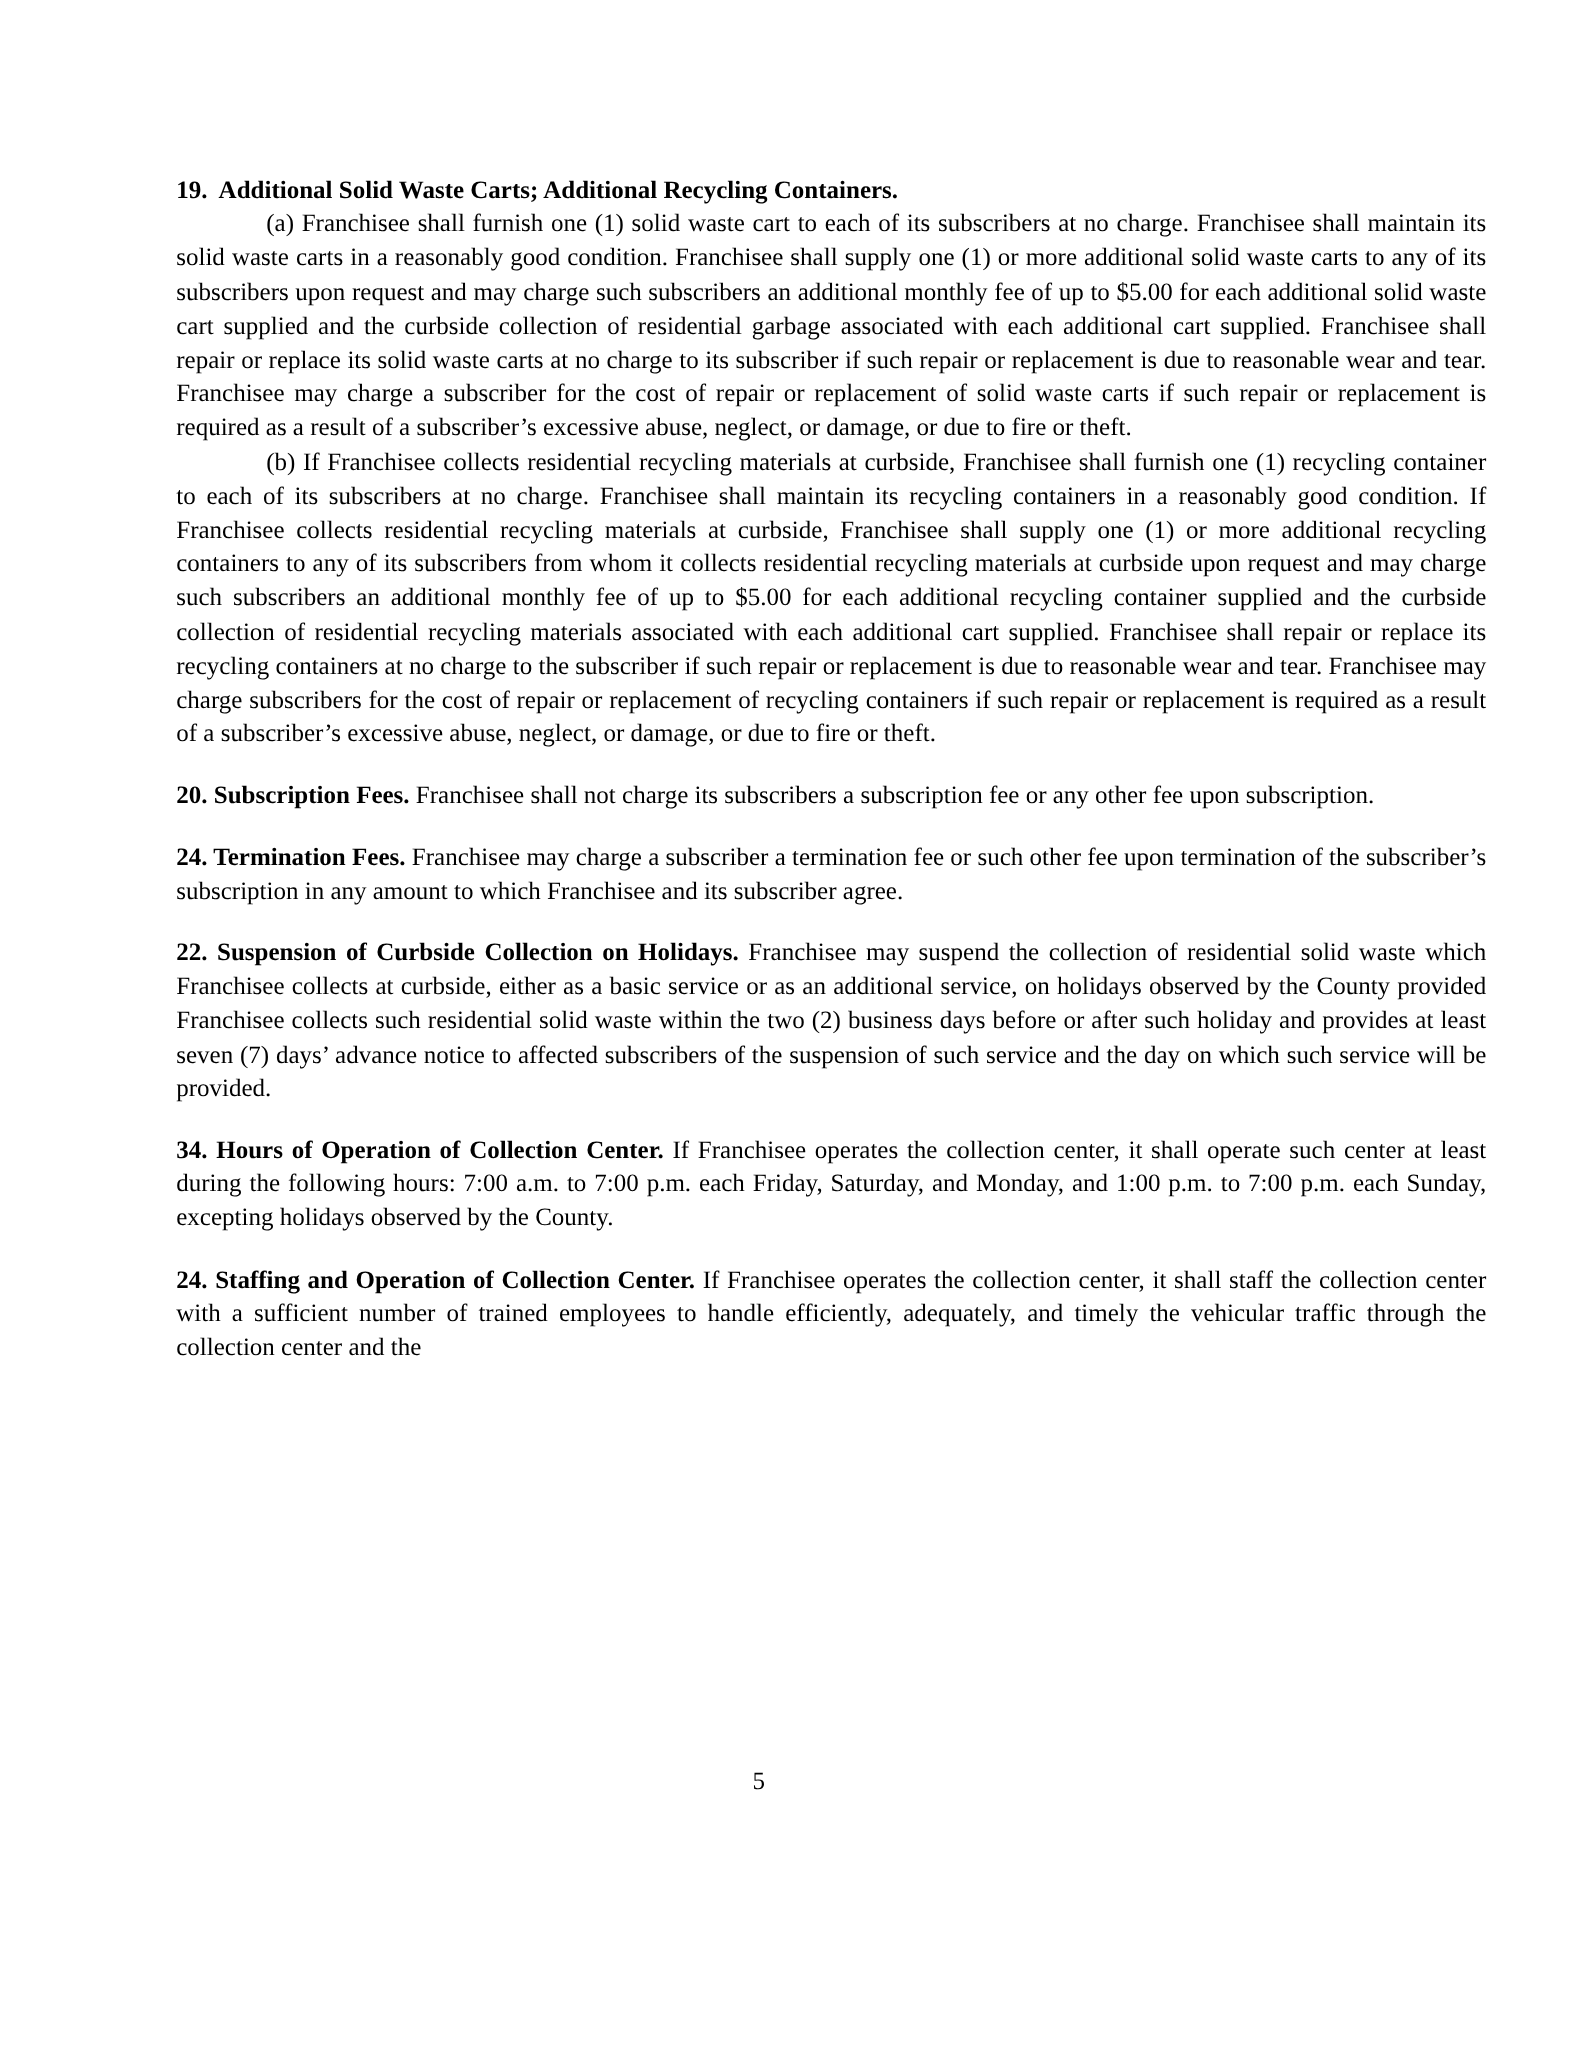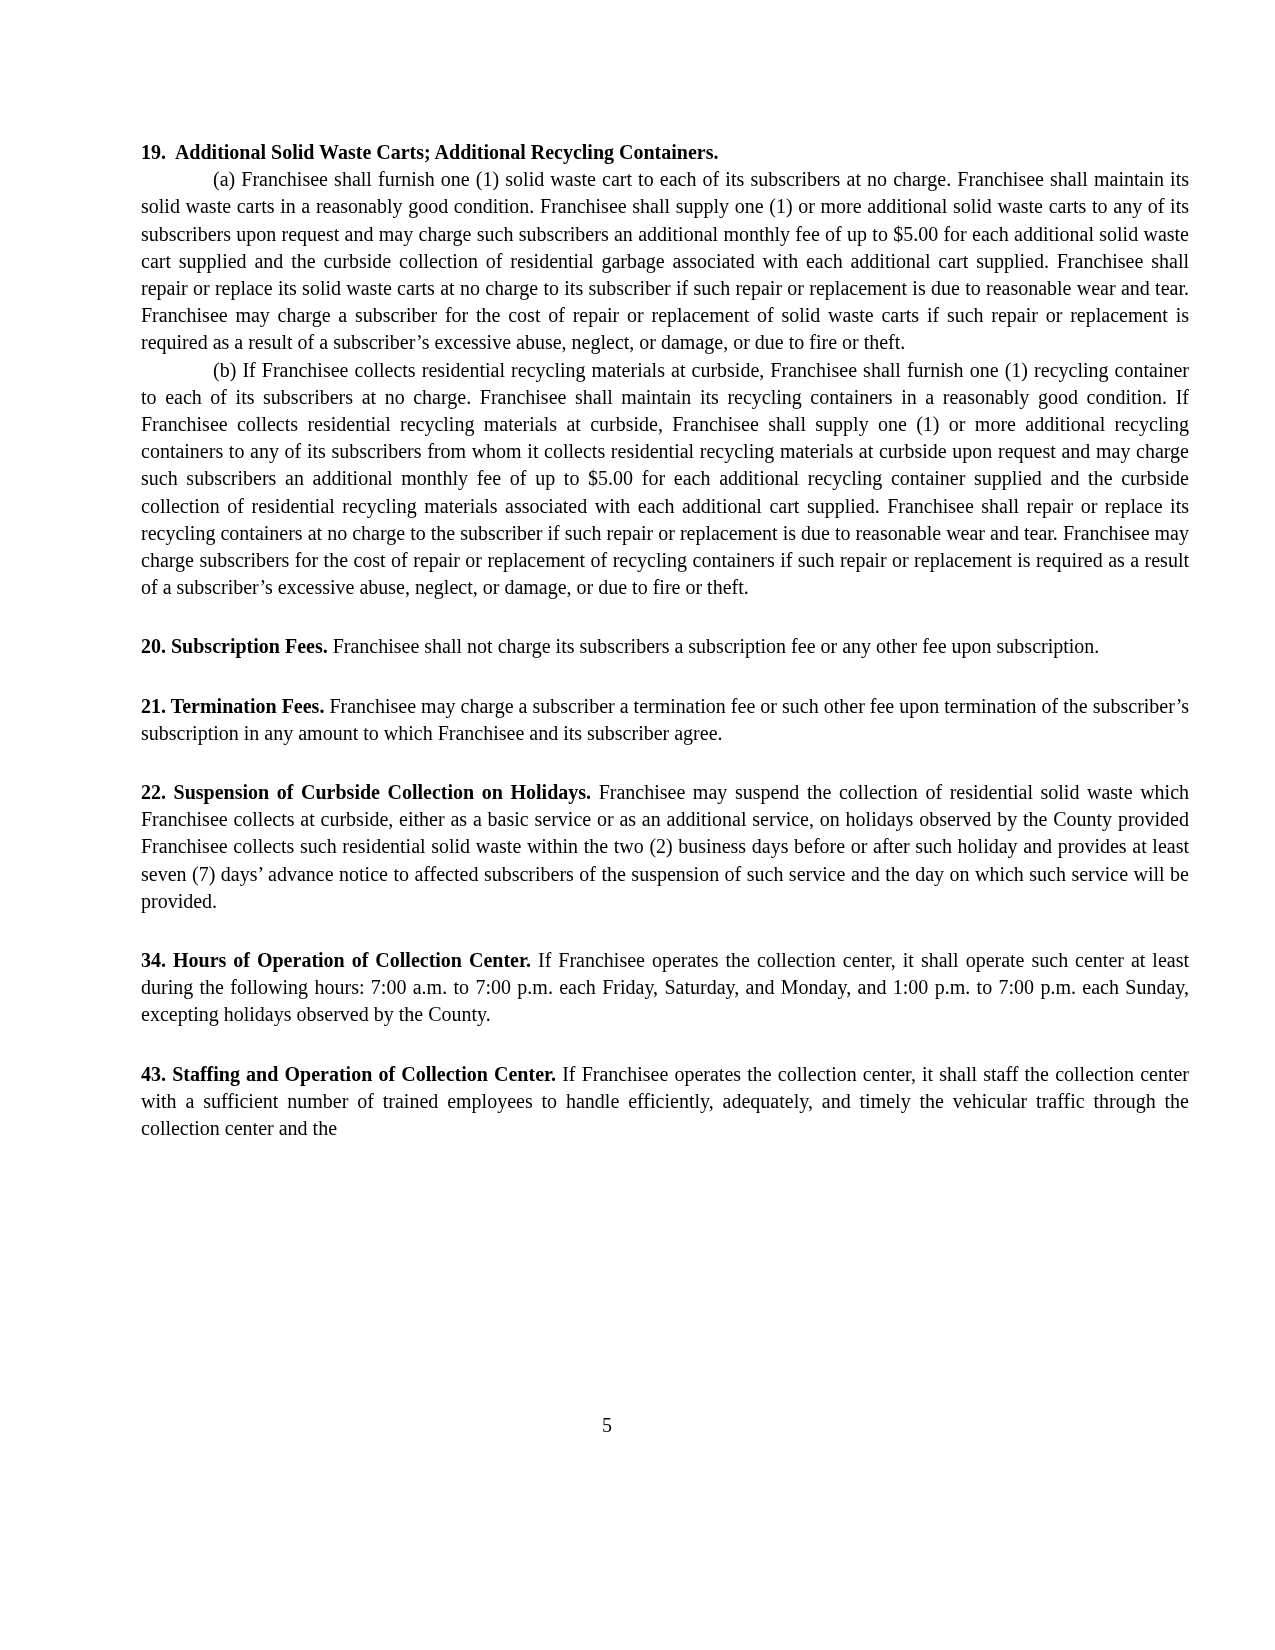--- a/index.html
+++ b/index.html
@@ -13,21 +13,21 @@
     padding: 139px 86px 0 141px;
     font-family: "Liberation Serif", serif;
     font-size: 20px;
     line-height: 27.2px;
     color: #000000;
   }
   .content { text-align: justify; }
   .content p { margin: 0; padding: 0; }
   p.heading-line { font-weight: bold; }
   p.body-indent { text-indent: 72px; }
-  p.section { margin-top: 32px; }
+  p.section { margin-top: 22px; }
   .page-number {
     position: absolute;
     top: 1412px;
     left: 141px;
     right: 202px;
     text-align: center;
     font-family: "Liberation Serif", serif;
     font-size: 20px;
     color: #000000;
   }
@@ -37,24 +37,24 @@
 
 <div class="page">
   <div class="content">
 
     <p class="heading-line">19.&nbsp; Additional Solid Waste Carts; Additional Recycling Containers.</p>
     <p class="body-indent">(a) Franchisee shall furnish one (1) solid waste cart to each of its subscribers at no charge. Franchisee shall maintain its solid waste carts in a reasonably good condition. Franchisee shall supply one (1) or more additional solid waste carts to any of its subscribers upon request and may charge such subscribers an additional monthly fee of up to $5.00 for each additional solid waste cart supplied and the curbside collection of residential garbage associated with each additional cart supplied. Franchisee shall repair or replace its solid waste carts at no charge to its subscriber if such repair or replacement is due to reasonable wear and tear. Franchisee may charge a subscriber for the cost of repair or replacement of solid waste carts if such repair or replacement is required as a result of a subscriber’s excessive abuse, neglect, or damage, or due to fire or theft.</p>
     <p class="body-indent">(b) If Franchisee collects residential recycling materials at curbside, Franchisee shall furnish one (1) recycling container to each of its subscribers at no charge. Franchisee shall maintain its recycling containers in a reasonably good condition. If Franchisee collects residential recycling materials at curbside, Franchisee shall supply one (1) or more additional recycling containers to any of its subscribers from whom it collects residential recycling materials at curbside upon request and may charge such subscribers an additional monthly fee of up to $5.00 for each additional recycling container supplied and the curbside collection of residential recycling materials associated with each additional cart supplied. Franchisee shall repair or replace its recycling containers at no charge to the subscriber if such repair or replacement is due to reasonable wear and tear. Franchisee may charge subscribers for the cost of repair or replacement of recycling containers if such repair or replacement is required as a result of a subscriber’s excessive abuse, neglect, or damage, or due to fire or theft.</p>
 
     <p class="section"><b>20. Subscription Fees.</b> <span>Franchisee shall not charge its subscribers a subscription fee or any other fee upon subscription.</span></p>
 
-    <p class="section"><b>21. Termination Fees.</b> <span>Franchisee may charge a subscriber a termination fee or such other fee upon termination of the subscriber’s subscription in any amount to which Franchisee and its subscriber agree.</span></p>
+    <p class="section"><b>24. Termination Fees.</b> <span>Franchisee may charge a subscriber a termination fee or such other fee upon termination of the subscriber’s subscription in any amount to which Franchisee and its subscriber agree.</span></p>
 
     <p class="section"><b>22. Suspension of Curbside Collection on Holidays.</b> <span>Franchisee may suspend the collection of residential solid waste which Franchisee collects at curbside, either as a basic service or as an additional service, on holidays observed by the County provided Franchisee collects such residential solid waste within the two (2) business days before or after such holiday and provides at least seven (7) days’ advance notice to affected subscribers of the suspension of such service and the day on which such service will be provided.</span></p>
 
     <p class="section"><b>34. Hours of Operation of Collection Center.</b> <span>If Franchisee operates the collection center, it shall operate such center at least during the following hours: 7:00 a.m. to 7:00 p.m. each Friday, Saturday, and Monday, and 1:00 p.m. to 7:00 p.m. each Sunday, excepting holidays observed by the County.</span></p>
 
-    <p class="section"><b>43. Staffing and Operation of Collection Center.</b> <span>If Franchisee operates the collection center, it shall staff the collection center with a sufficient number of trained employees to handle efficiently, adequately, and timely the vehicular traffic through the collection center and the</span></p>
+    <p class="section"><b>24. Staffing and Operation of Collection Center.</b> <span>If Franchisee operates the collection center, it shall staff the collection center with a sufficient number of trained employees to handle efficiently, adequately, and timely the vehicular traffic through the collection center and the</span></p>
 
   </div>
 
   <div class="page-number">5</div>
 </div>
 
 </body></html>

